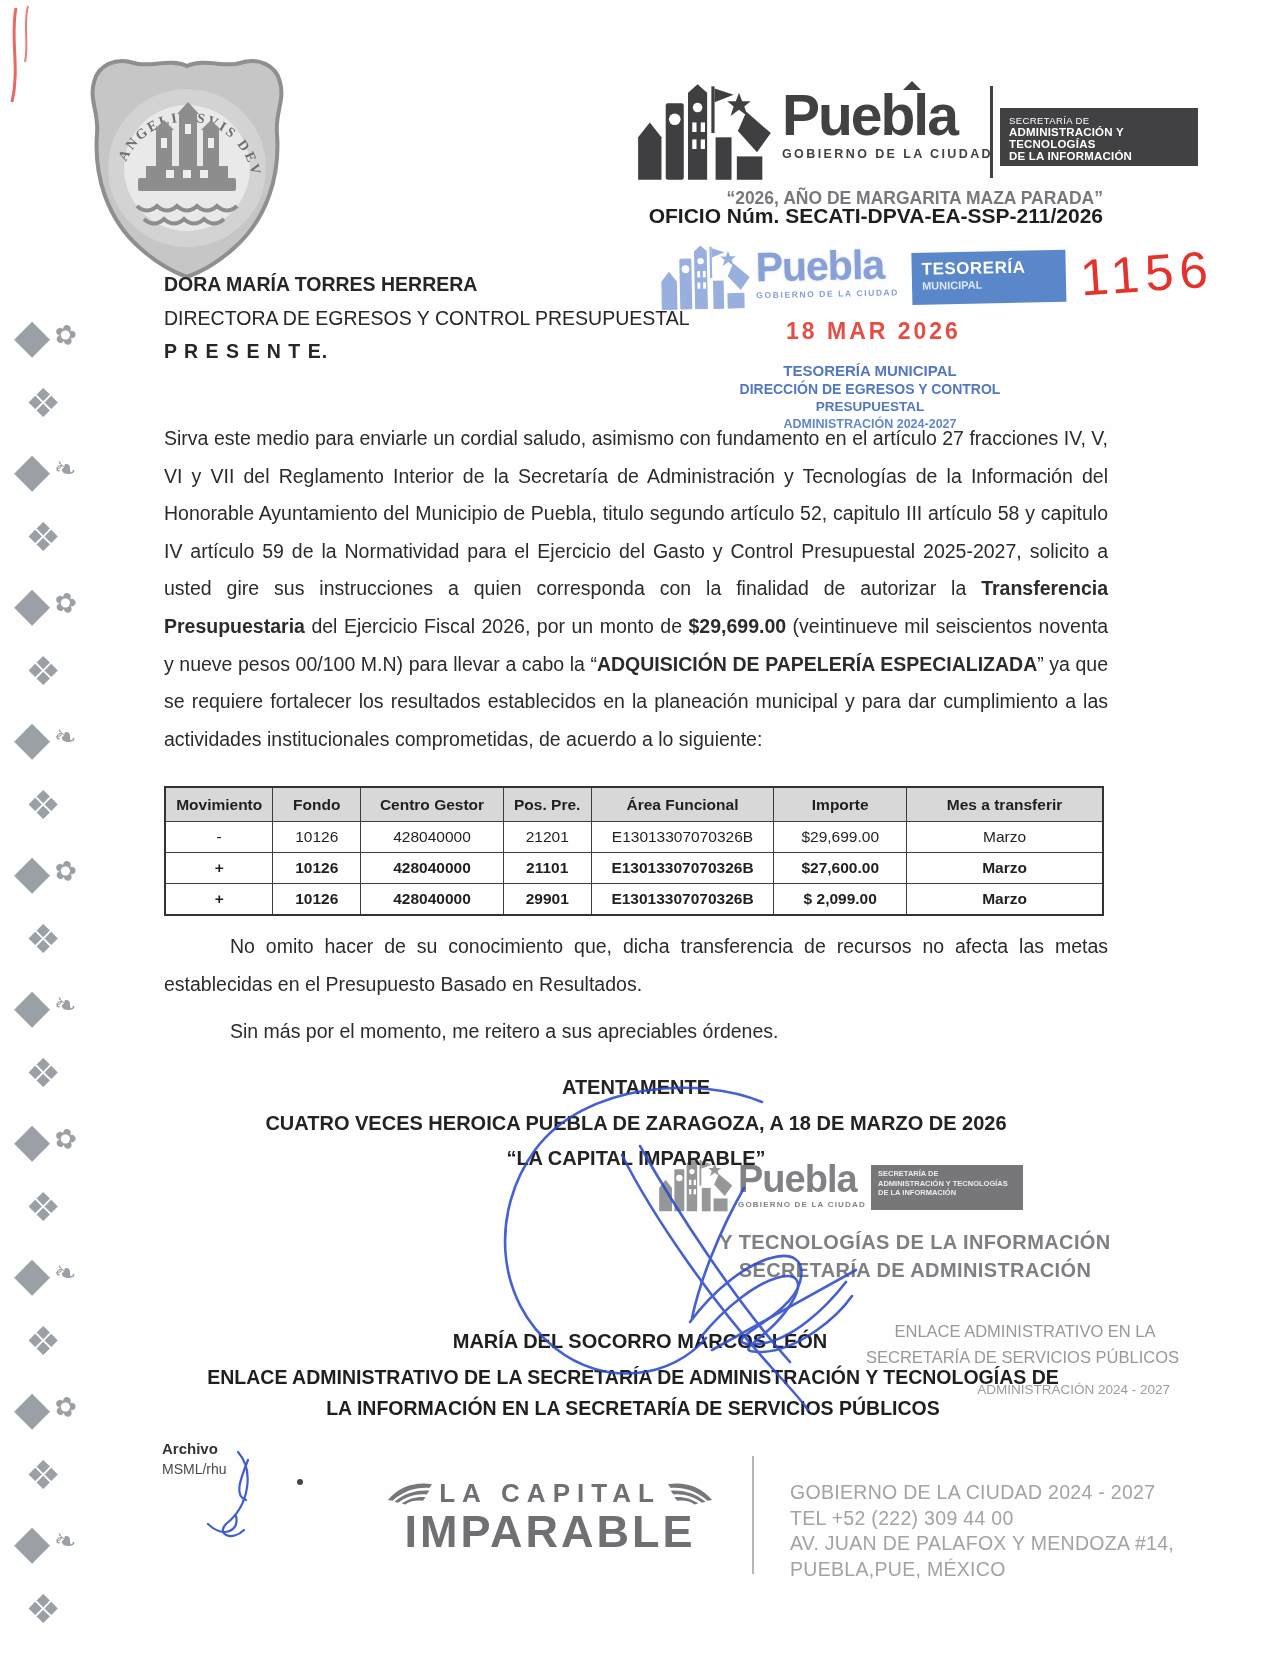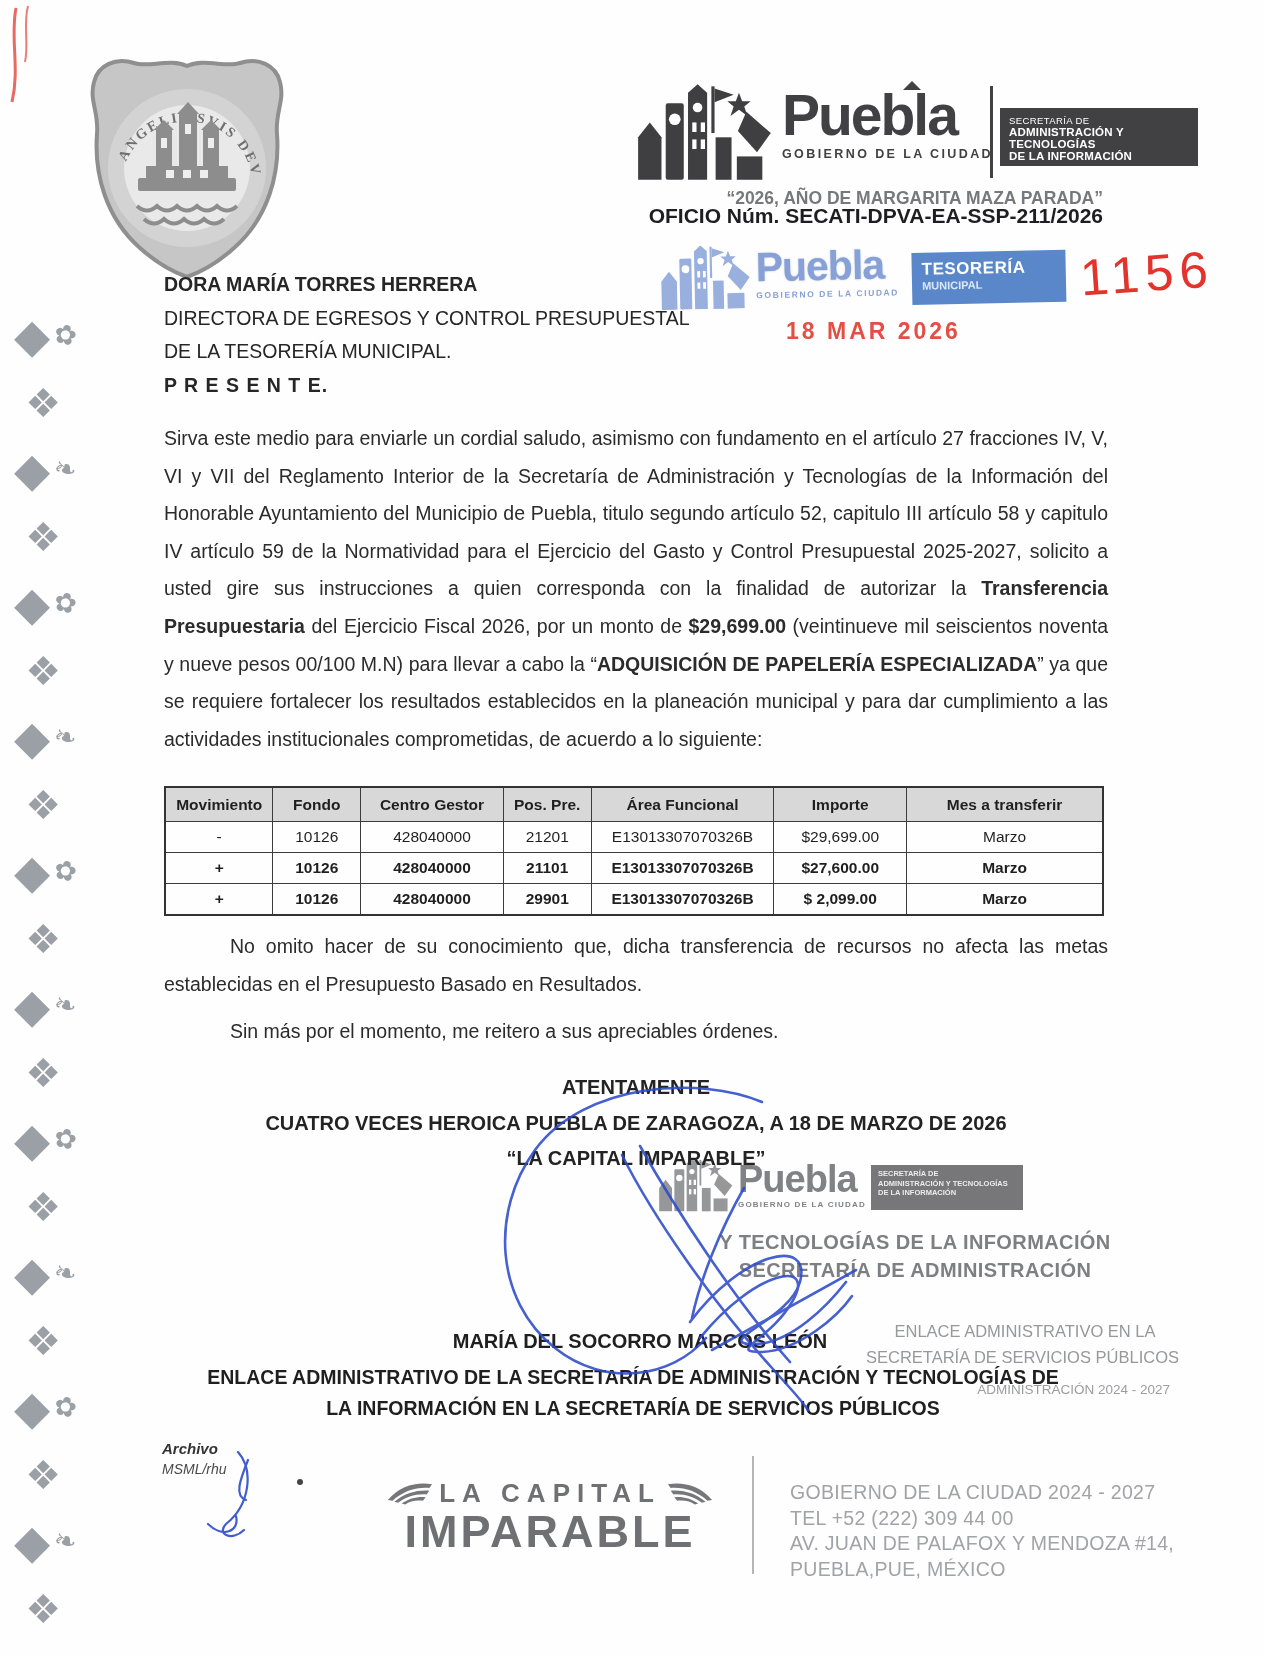--- a/index.html
+++ b/index.html
@@ -106,21 +106,21 @@
           line-height:28px;color:#7e7f82;letter-spacing:.4px;}
   .ss-l3{position:absolute;left:870px;top:1322px;width:310px;text-align:center;font-size:16.5px;color:#97989b;z-index:1;}
   .ss-l4{position:absolute;left:845px;top:1348px;width:355px;text-align:center;font-size:16.5px;color:#97989b;z-index:1;}
   .ss-l5{position:absolute;left:920px;top:1382px;width:250px;text-align:right;font-size:13.5px;color:#9c9da0;z-index:1;}
 
   .signer-name{position:absolute;left:300px;top:1330px;width:680px;text-align:center;font-size:20px;
                font-weight:bold;color:#1f1f1f;z-index:3;}
   .signer-role{position:absolute;left:198px;top:1362px;width:870px;text-align:center;font-size:19.5px;
                font-weight:bold;line-height:31px;color:#1f1f1f;z-index:3;}
 
-  .archivo{position:absolute;left:162px;top:1440px;font-size:15px;color:#333;z-index:3;font-style:italic;}
+  .archivo{position:absolute;left:162px;top:1440px;font-size:15px;color:#333;z-index:3;}
   .archivo .a1{font-weight:bold;}
   .archivo .a2{font-size:14px;margin-top:4px;color:#4a4a4a;}
 
   
   .fbrand{position:absolute;left:378px;top:1478px;width:344px;text-align:center;color:#76777a;z-index:2;}
   .fb1{display:flex;align-items:center;justify-content:center;gap:6px;font-size:26px;font-weight:bold;
        letter-spacing:7px;color:#6f7073;}
   .wing{width:46px;height:25px;color:#76777a;flex:none;}
   .wing.rt{transform:scaleX(-1);}
   .fb2{font-size:45px;font-weight:bold;letter-spacing:3px;margin-top:-3px;color:#6f7073;}
@@ -319,25 +319,30 @@
     </div>
     <div class="rc-box">
       <div class="b1">TESORERÍA</div>
       <div class="b2">MUNICIPAL</div>
     </div>
   </div>
 
   <div class="folio">1156</div>
   <div class="date-stamp">18 MAR 2026</div>
 
+  <div class="office-stamp">
+    <div class="os1">TESORERÍA MUNICIPAL</div>
+    <div class="os2">DIRECCIÓN DE EGRESOS Y CONTROL</div>
+    <div class="os3">PRESUPUESTAL</div>
+    <div class="os4">ADMINISTRACIÓN 2024-2027</div>
+  </div>
 
   <div class="recipient">
     <div class="name">DORA MARÍA TORRES HERRERA</div>
     <div>DIRECTORA DE EGRESOS Y CONTROL PRESUPUESTAL</div>
-    <div>DE LA TESORERÍA MUNICIPAL.</div>
     <div class="present">P R E S E N T E.</div>
   </div>
 
   <div class="p1"><span>Sirva este medio para enviarle un cordial saludo, asimismo con fundamento en el artículo 27 fracciones IV, V, VI y VII del Reglamento Interior de la Secretaría de Administración y Tecnologías de la Información del Honorable Ayuntamiento del Municipio de Puebla, titulo segundo artículo 52, capitulo III artículo 58 y capitulo IV artículo 59 de la Normatividad para el Ejercicio del Gasto y Control Presupuestal 2025-2027, solicito a usted gire sus instrucciones a quien corresponda con la finalidad de autorizar la </span><b>Transferencia Presupuestaria</b><span> del Ejercicio Fiscal 2026,  por un monto de </span><b>$29,699.00</b><span> (veintinueve mil seiscientos noventa y nueve pesos 00/100 M.N) para llevar a cabo la “</span><b>ADQUISICIÓN DE PAPELERÍA ESPECIALIZADA</b><span>” ya que se requiere fortalecer los resultados establecidos en la planeación municipal y para dar cumplimiento a las actividades institucionales comprometidas,  de acuerdo a lo siguiente:</span></div>
 
   <table class="btable">
     <colgroup>
       <col style="width:108px">
         <col style="width:88px">
         <col style="width:143px">

